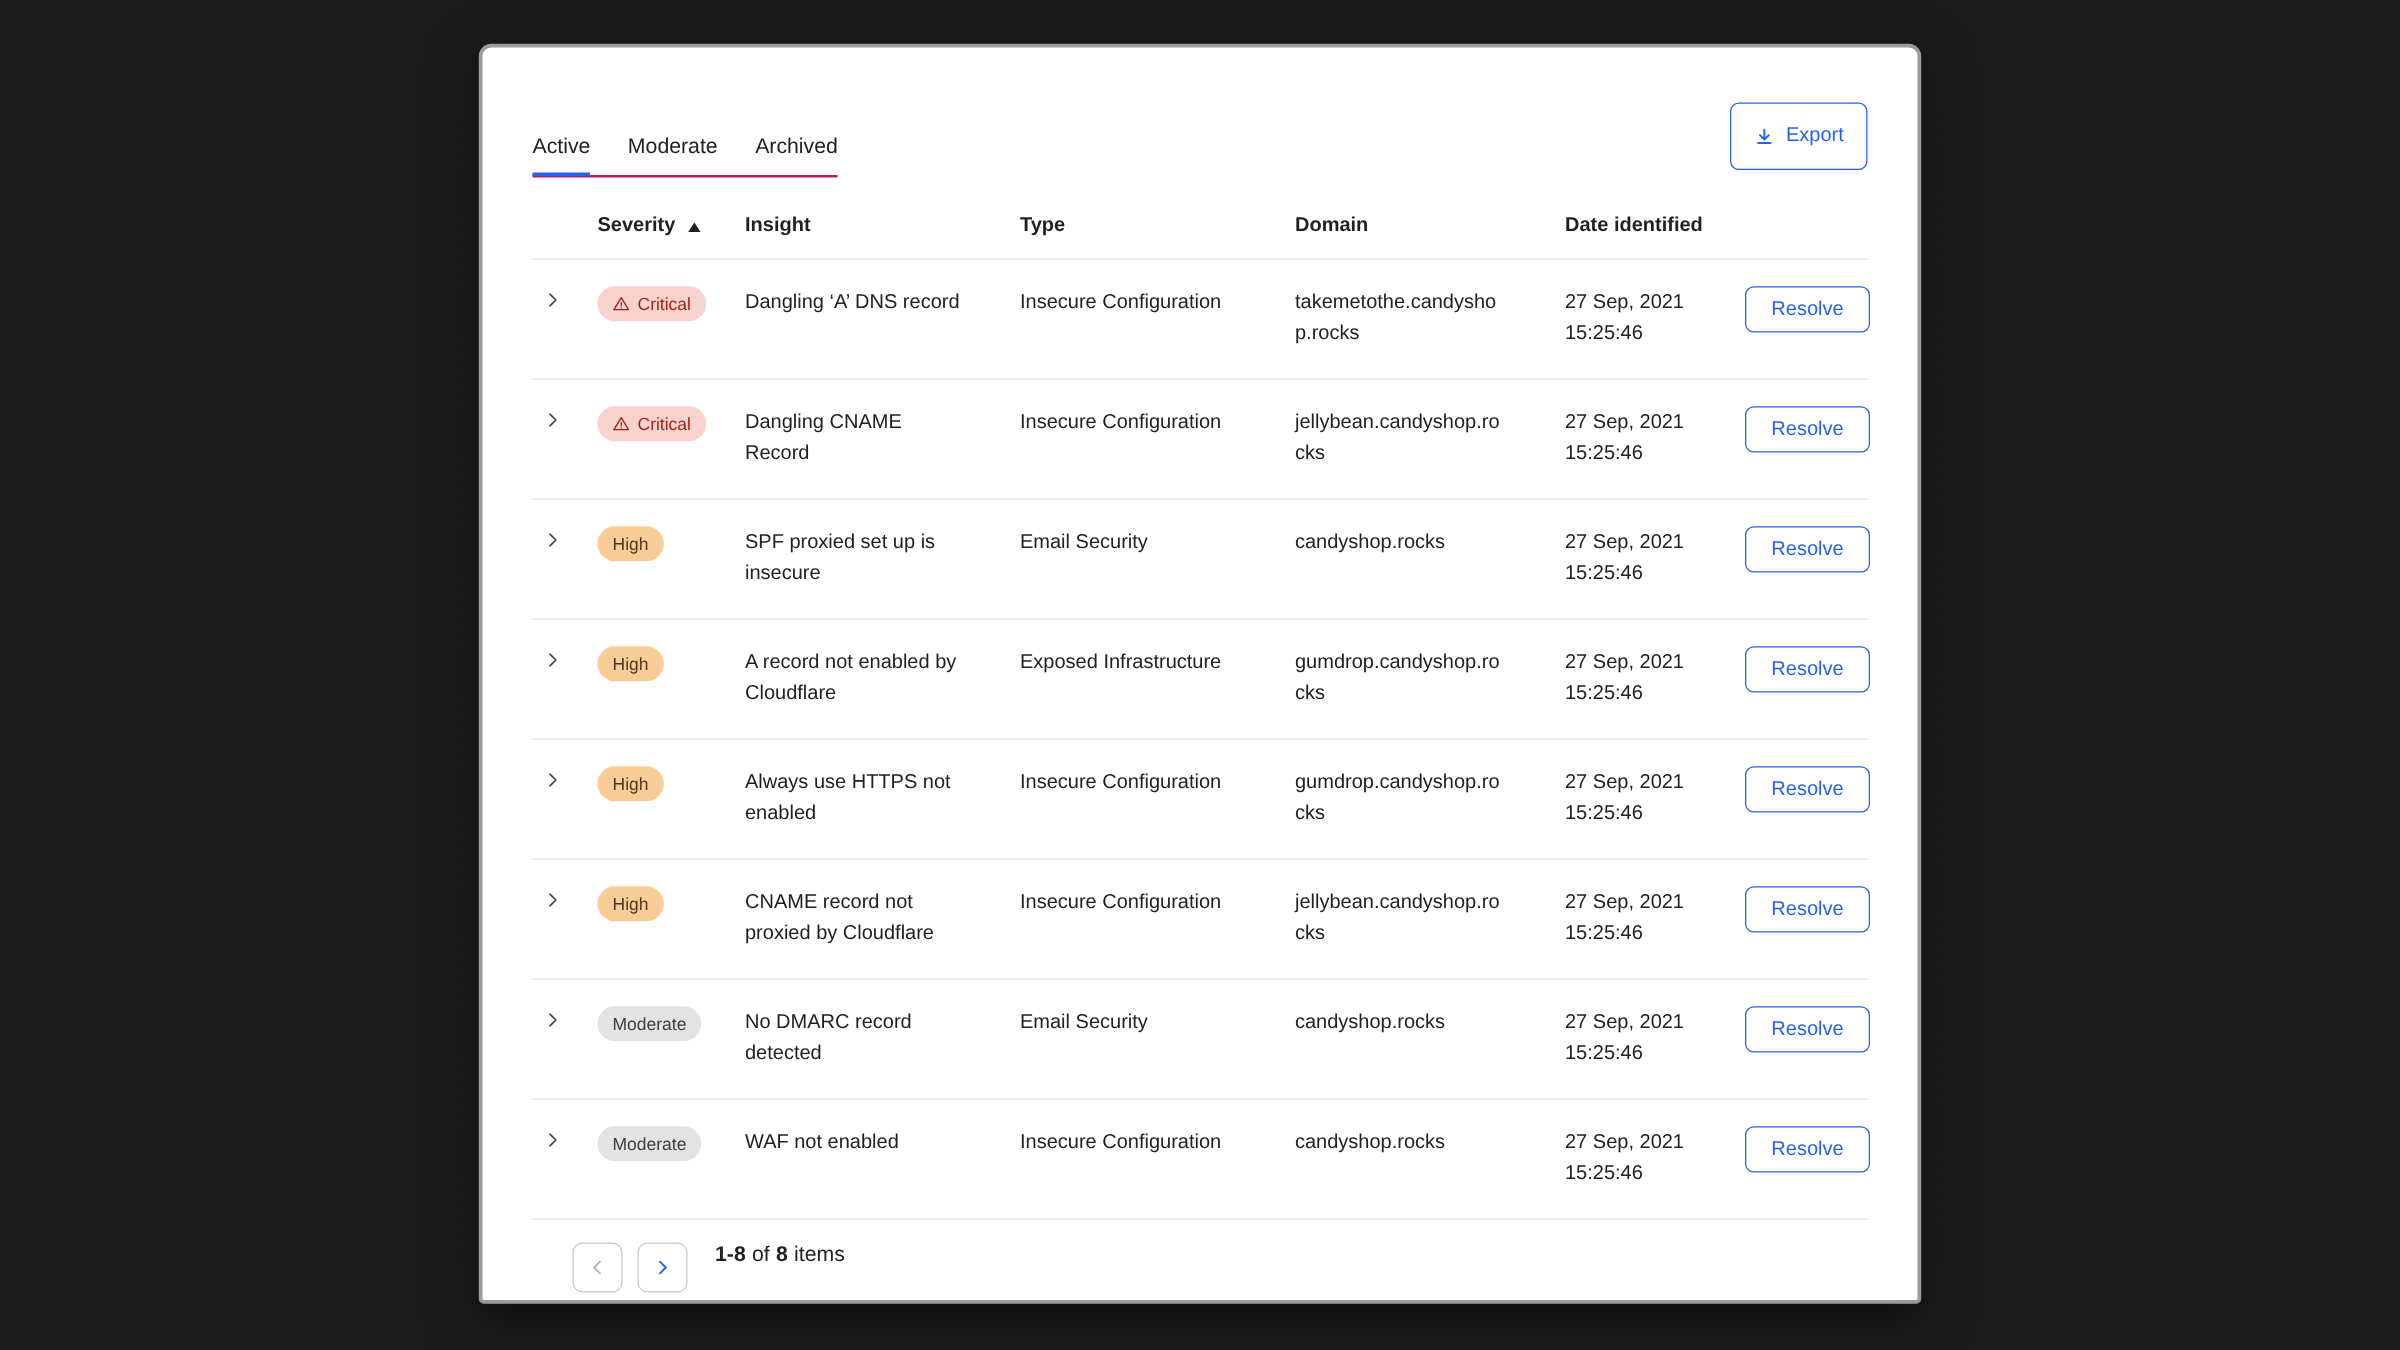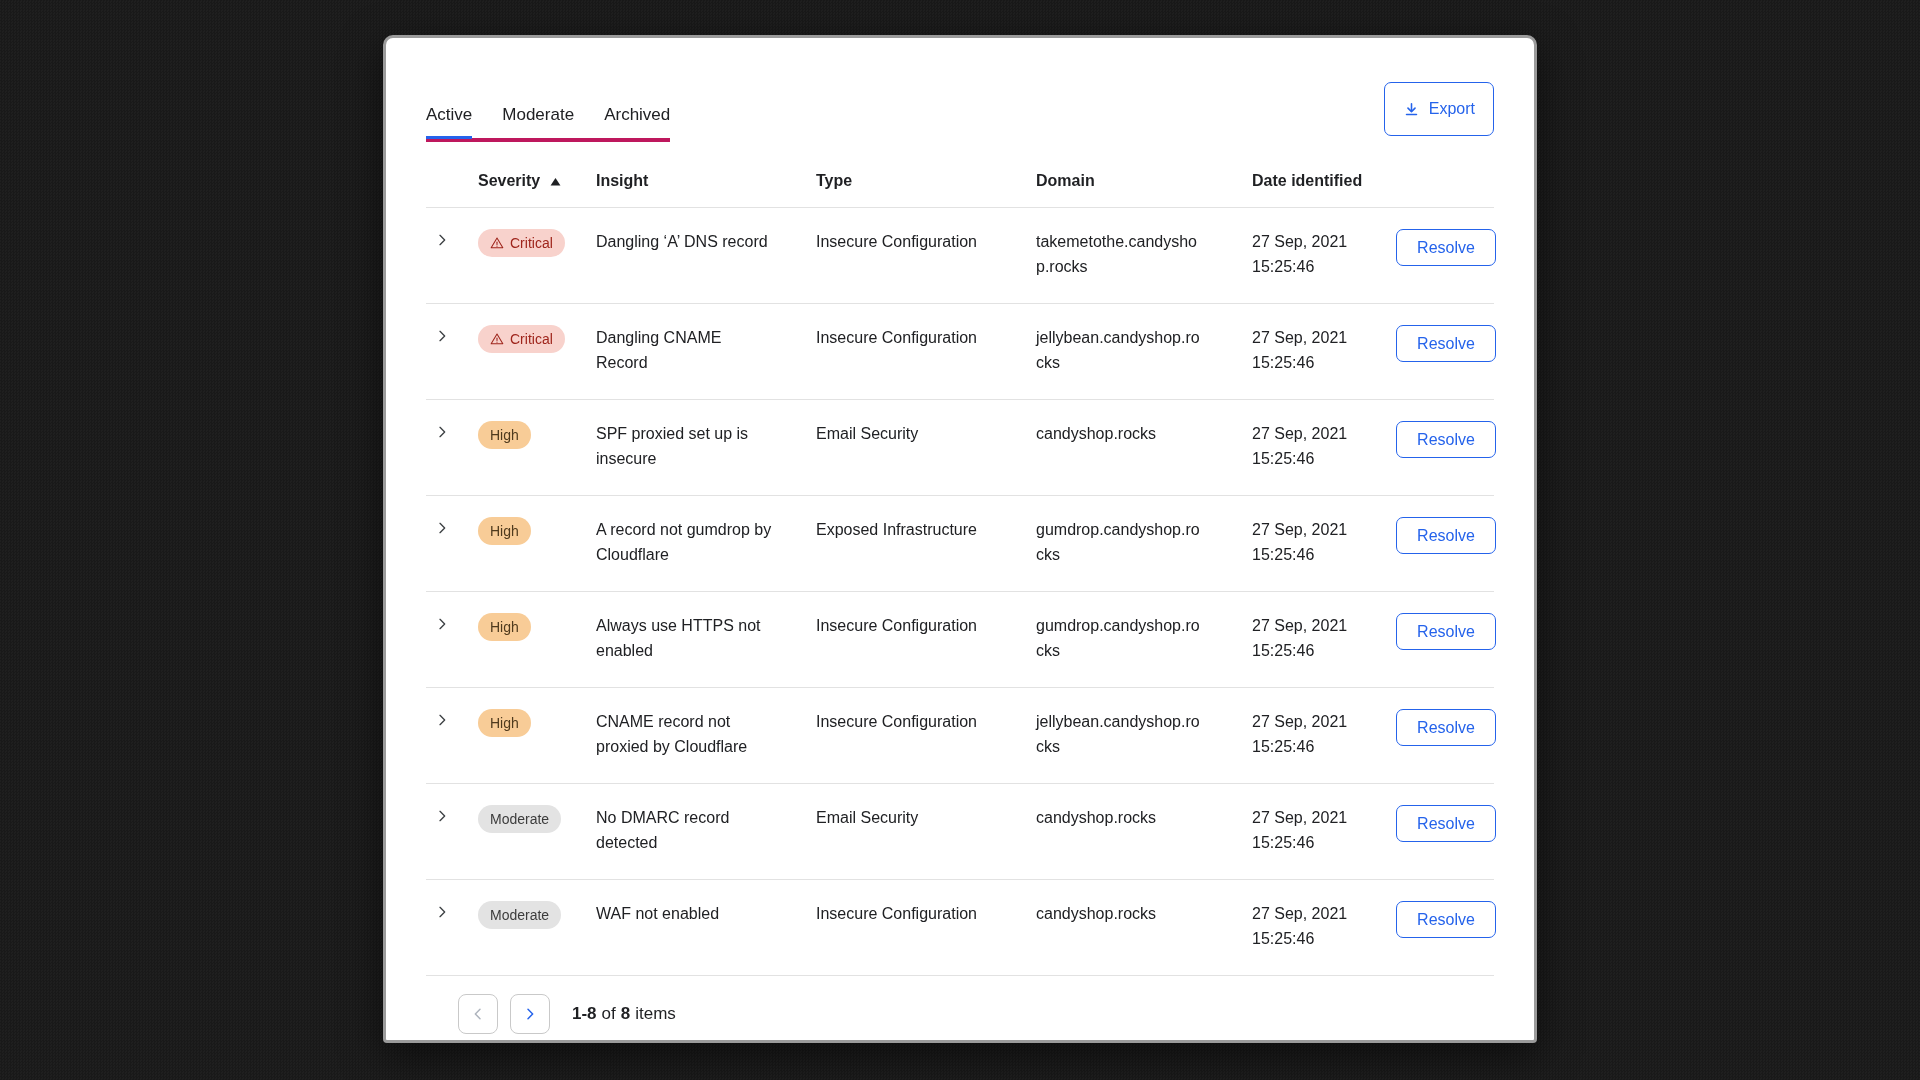--- a/index.html
+++ b/index.html
@@ -25,21 +25,21 @@
     width:1154px;height:1008px;margin:35px auto 0;
     background:var(--card-bg);
     border:3px solid #9b9b9b;
     border-radius:10px 10px 4px 4px;
     box-shadow:0 12px 40px rgba(0,0,0,.55);
     padding:0 40px;
     overflow:hidden;
   }
   
   .topbar{display:flex;justify-content:space-between;align-items:flex-end;margin-top:44px;}
-  .tabs{display:inline-flex;border-bottom:4px solid #be185d;}
+  .tabs{display:inline-flex;border-bottom:2px solid #be185d;}
   .tab{
     appearance:none;background:none;border:none;cursor:pointer;
     font-family:inherit;font-size:17px;color:#202124;
     padding:0 0 11px;margin-right:30px;margin-bottom:-1px;
     border-bottom:3px solid transparent;
   }
   .tab:last-child{margin-right:0;}
   .tab.active{border-bottom-color:var(--accent);}
   .btn-outline{
     appearance:none;cursor:pointer;background:#fff;
@@ -64,21 +64,21 @@
   .badge{
     display:inline-flex;align-items:center;gap:6px;
     padding:5px 12px;border-radius:999px;font-size:14px;line-height:18px;white-space:nowrap;
   }
   .sev-critical{background:var(--critical-bg);color:var(--critical-text);}
   .sev-high{background:var(--high-bg);color:var(--high-text);}
   .sev-moderate{background:var(--moderate-bg);color:var(--moderate-text);}
   .action{display:flex;justify-content:flex-end;padding-right:0;}
   .resolve{height:37px;min-width:100px;}
   
-  .pagination{display:flex;align-items:center;margin-top:18px;padding-left:32px;}
+  .pagination{display:flex;margin-top:18px;padding-left:32px;}
   .page-btn{
     appearance:none;background:#fff;cursor:pointer;
     width:40px;height:40px;border:1px solid #c9c9c9;border-radius:8px;
     display:inline-flex;align-items:center;justify-content:center;
   }
   .page-btn + .page-btn{margin-left:12px;}
   .page-btn.prev{color:#aeb4bd;cursor:default;}
   .page-btn.next{color:var(--accent);}
   .page-count{margin-left:22px;font-size:17px;display:flex;gap:5px;align-items:baseline;color:#1f2023;}
   .page-count b{font-weight:bold;}
@@ -201,21 +201,21 @@
     <button class="expand">
       <svg width="16" height="16" viewBox="0 0 24 24" fill="none" stroke="currentColor" stroke-width="2" stroke-linecap="round" stroke-linejoin="round">
           <path d="M9 5l7 7-7 7"></path>
         </svg>
     </button>
     <div class="cell">
       <span class="badge sev-high">
         <span>High</span>
       </span>
     </div>
-    <div class="cell pre">A record not gumdrop by
+    <div class="cell pre">A record not enabled by
 Cloudflare</div>
     <div class="cell">Exposed Infrastructure</div>
     <div class="cell pre">gumdrop.candyshop.ro
 cks</div>
     <div class="cell pre">27 Sep, 2021
 15:25:46</div>
     <div class="cell action">
       <button class="btn-outline resolve">Resolve</button>
     </div>
   </div>

